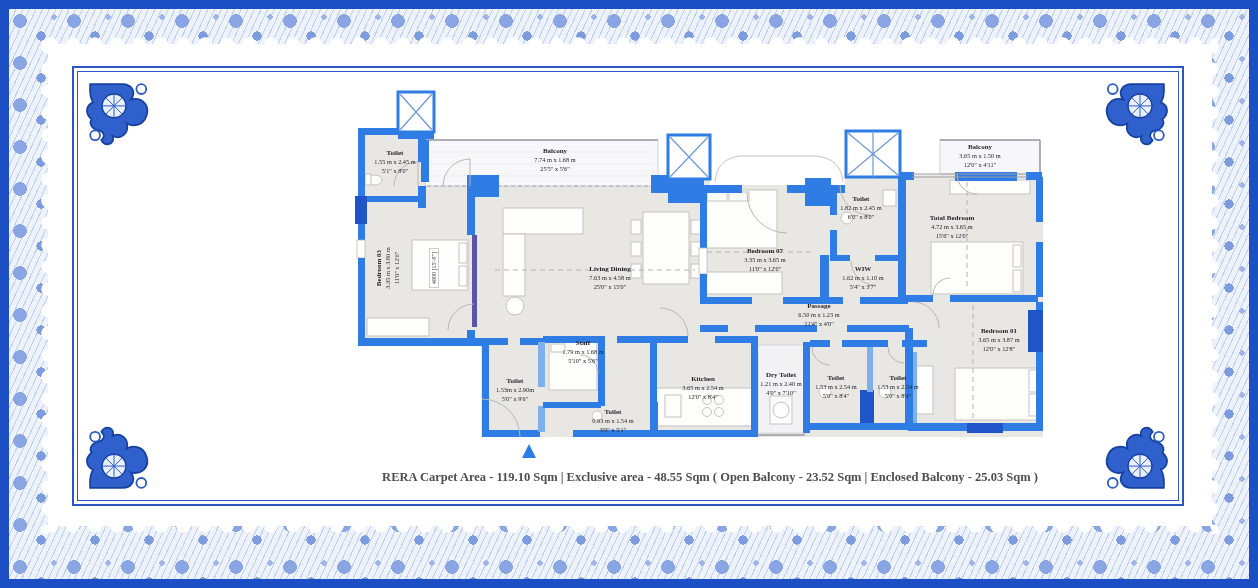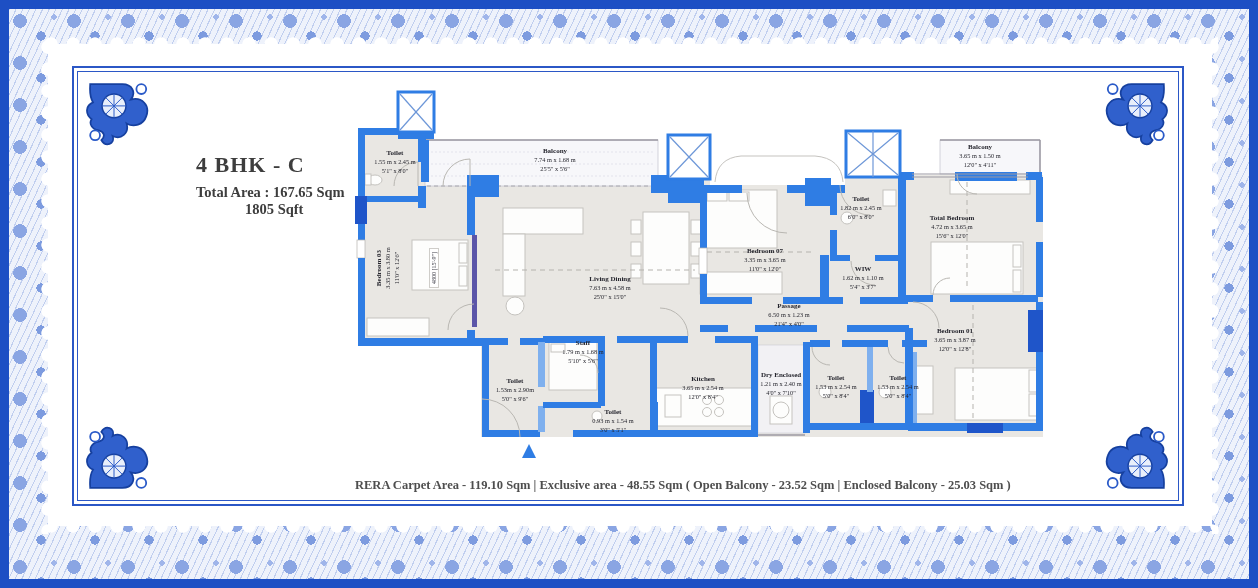--- a/index.html
+++ b/index.html
@@ -42,22 +42,22 @@
   
   .plan{position:absolute;left:355px;top:90px;width:710px;height:372px;}
   .plan svg{position:absolute;left:0;top:0;}
   .rlabel{position:absolute;transform:translate(-50%,-50%);text-align:center;color:#26262e;
     font-size:6.3px;line-height:1.35;white-space:nowrap;z-index:5;}
   .rlabel .rname{font-weight:bold;font-size:7px;}
   .rot{transform:translate(-50%,-50%) rotate(-90deg);}
   .dimlabel{position:absolute;transform:translate(-50%,-50%) rotate(-90deg);font-size:6px;
     background:#fff;border:1px solid #cfcdc9;padding:1px 3px;white-space:nowrap;z-index:4;color:#3a3a44;}
   
-  .footer{position:absolute;left:355px;width:710px;top:470px;
-    font-size:12.5px;font-weight:bold;color:#4e4e4e;margin-top:8px;}
+  .footer{position:absolute;left:355px;width:710px;top:470px;text-align:center;
+    font-size:12.5px;font-weight:bold;color:#4e4e4e;}
 </style>
 </head>
 <body>
 
 <div class="canvas">
 
   <svg width="0" height="0" style="position:absolute">
     <defs>
       <symbol id="corner-orn" viewBox="0 0 100 100">
         <path d="M6 6 L52 6 C66 6 72 18 64 28 C80 24 92 36 86 52 C82 64 68 68 58 62
@@ -85,25 +85,20 @@
   <svg class="corner c-tr" viewBox="0 0 100 100">
       <use href="#corner-orn"></use>
     </svg>
   <svg class="corner c-bl" viewBox="0 0 100 100">
       <use href="#corner-orn"></use>
     </svg>
   <svg class="corner c-br" viewBox="0 0 100 100">
       <use href="#corner-orn"></use>
     </svg>
 
-  <div class="title">
-    <div class="t1">4 BHK - C</div>
-    <div class="t2"><span>Total Area : </span><span>167.65 Sqm</span></div>
-    <div class="t3">1805 Sqft</div>
-  </div>
 
   <div class="plan">
     <svg width="710" height="372" viewBox="0 0 710 372">
 
       <g>
         <rect x="3" y="85" width="685" height="262" fill="#e9e7e3"></rect>
         <rect x="3" y="40" width="70" height="66" fill="#e9e7e3"></rect>
         <rect x="345" y="90" width="343" height="20" fill="#e9e7e3"></rect>
         <rect x="355" y="43" width="135" height="52" fill="#ffffff"></rect>
         <rect x="545" y="40" width="42" height="45" fill="#ffffff"></rect>
@@ -320,57 +315,57 @@
     <div class="rlabel" style="left:597px;top:137px">
       <div class="rname">Total Bedroom</div>
         <div>4.72 m x 3.65 m</div>
         <div>15'6" x 12'0"</div>
       </div>
     <div class="rlabel rot" style="left:33px;top:178px">
       <div class="rname">Bedroom 03</div>
         <div>3.35 m x 3.80 m</div>
         <div>11'0" x 12'6"</div>
       </div>
-    <div class="rlabel" style="left:255px;top:198px">
+    <div class="rlabel" style="left:255px;top:188px">
       <div class="rname">Living  Dining</div>
         <div>7.63 m x 4.58 m</div>
         <div>25'0" x 15'0"</div>
       </div>
     <div class="rlabel" style="left:410px;top:170px">
       <div class="rname">Bedroom 07</div>
         <div>3.35 m x 3.65 m</div>
         <div>11'0" x 12'0"</div>
       </div>
     <div class="rlabel" style="left:508px;top:188px">
       <div class="rname">WIW</div>
         <div>1.62 m x 1.10 m</div>
         <div>5'4" x 3'7"</div>
       </div>
-    <div class="rlabel" style="left:434px;top:225px">
+    <div class="rlabel" style="left:464px;top:225px">
       <div class="rname">Passage</div>
         <div>6.50 m x 1.23 m</div>
         <div>21'4" x 4'0"</div>
       </div>
-    <div class="rlabel" style="left:600px;top:250px">
+    <div class="rlabel" style="left:644px;top:250px">
       <div class="rname">Bedroom 01</div>
         <div>3.65 m x 3.87 m</div>
         <div>12'0" x 12'8"</div>
       </div>
     <div class="rlabel" style="left:228px;top:262px">
       <div class="rname">Staff</div>
         <div>1.79 m x 1.68 m</div>
         <div>5'10" x 5'6"</div>
       </div>
     <div class="rlabel" style="left:348px;top:298px">
       <div class="rname">Kitchen</div>
         <div>3.65 m x 2.54 m</div>
         <div>12'0" x 8'4"</div>
       </div>
     <div class="rlabel" style="left:426px;top:294px">
-      <div class="rname">Dry Enclosed</div>
+      <div class="rname">Dry Toilet</div>
         <div>1.21 m x 2.40 m</div>
         <div>4'0" x 7'10"</div>
       </div>
     <div class="rlabel" style="left:481px;top:297px">
       <div class="rname">Toilet</div>
         <div>1.53 m x 2.54 m</div>
         <div>5'0" x 8'4"</div>
       </div>
     <div class="rlabel" style="left:543px;top:297px">
       <div class="rname">Toilet</div>

